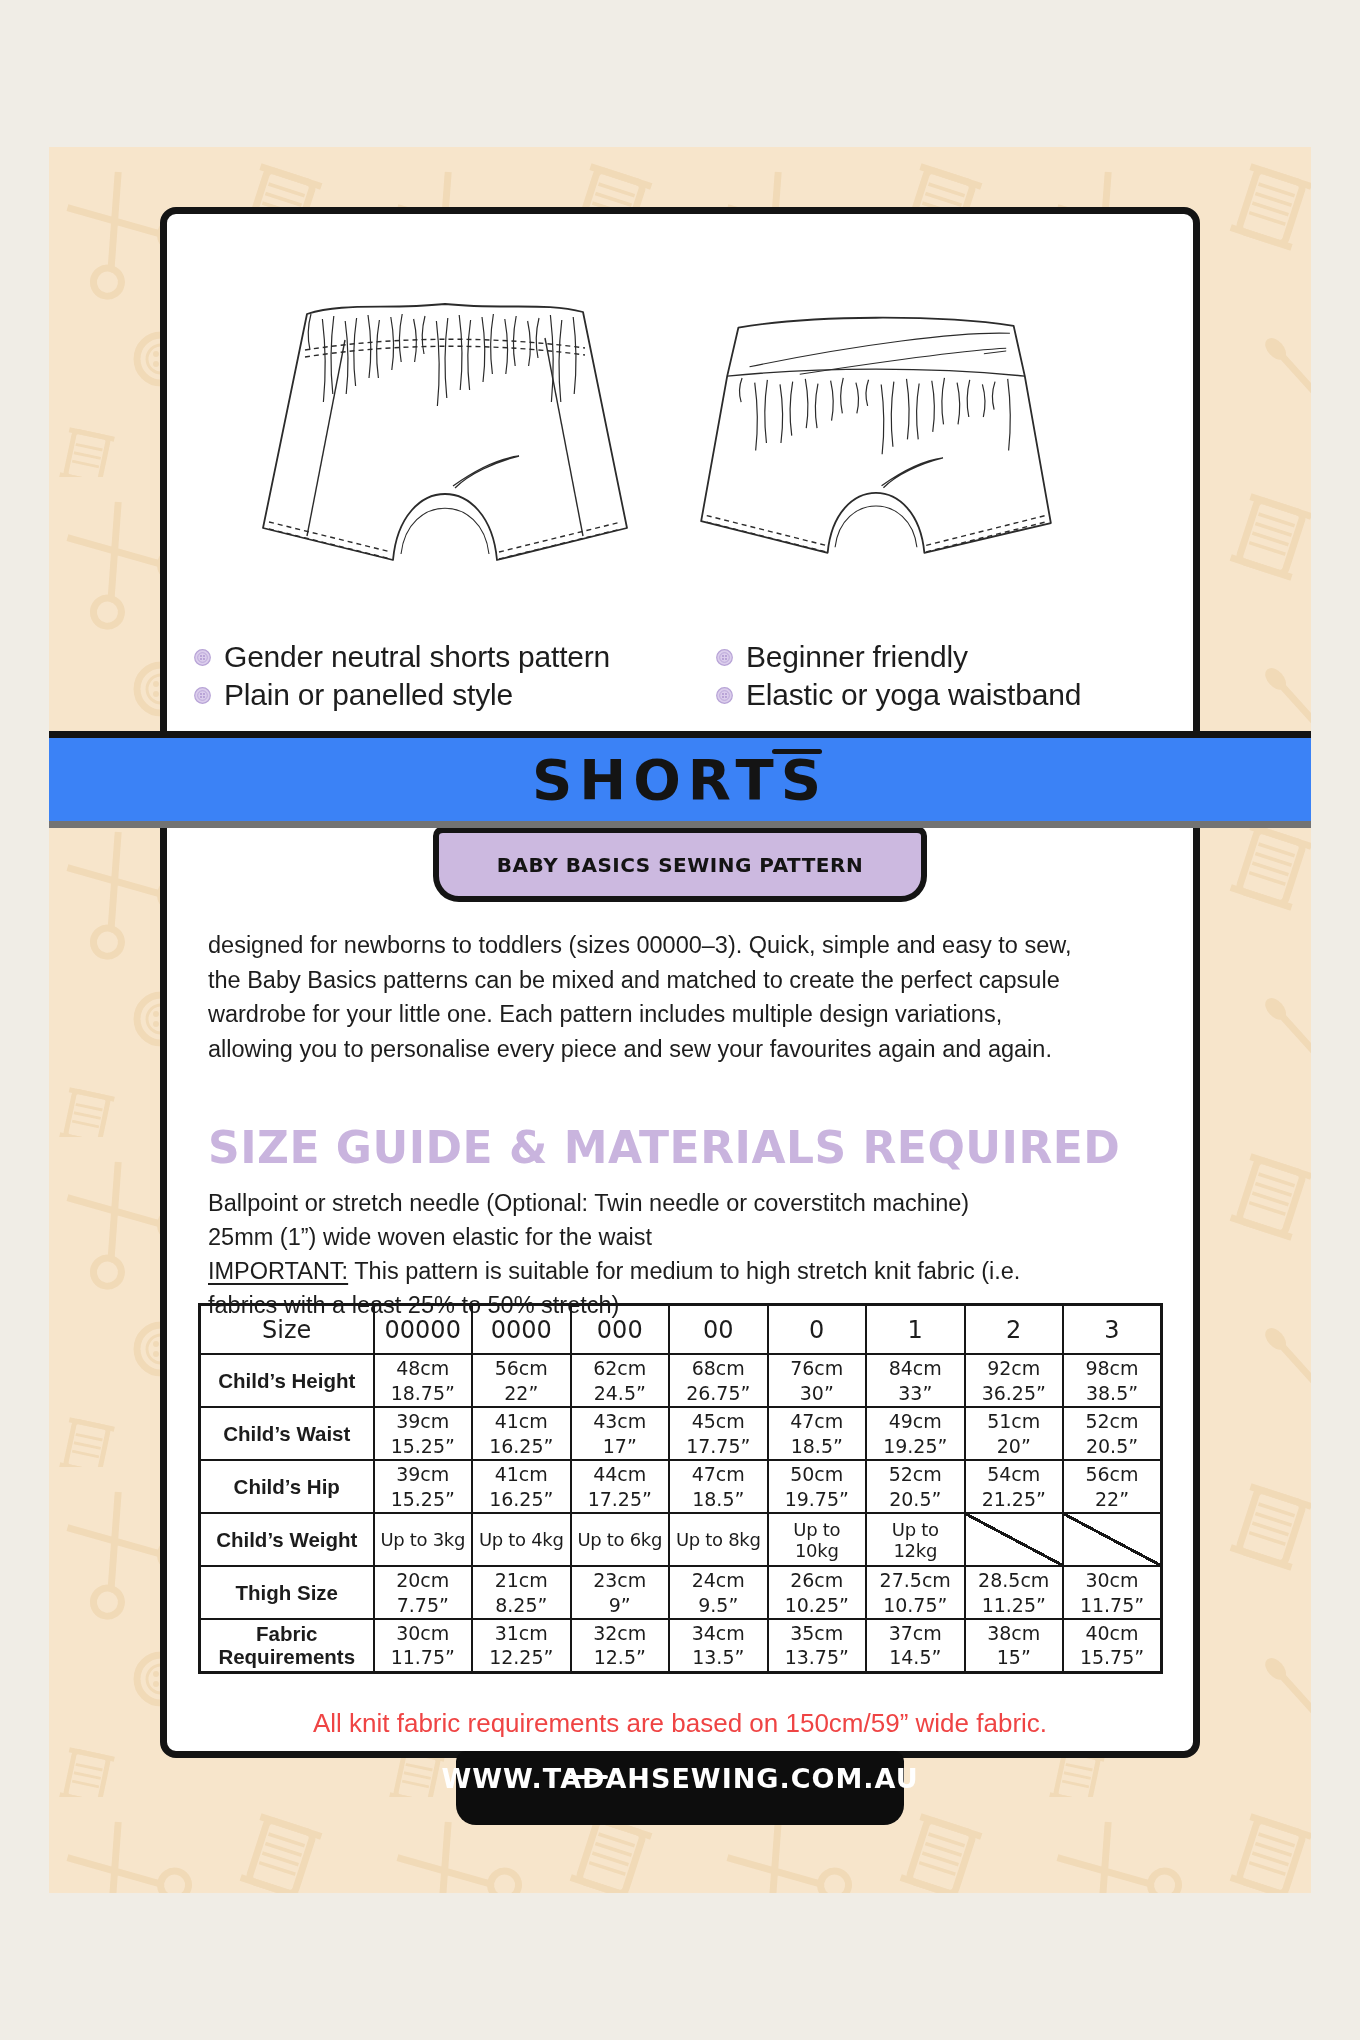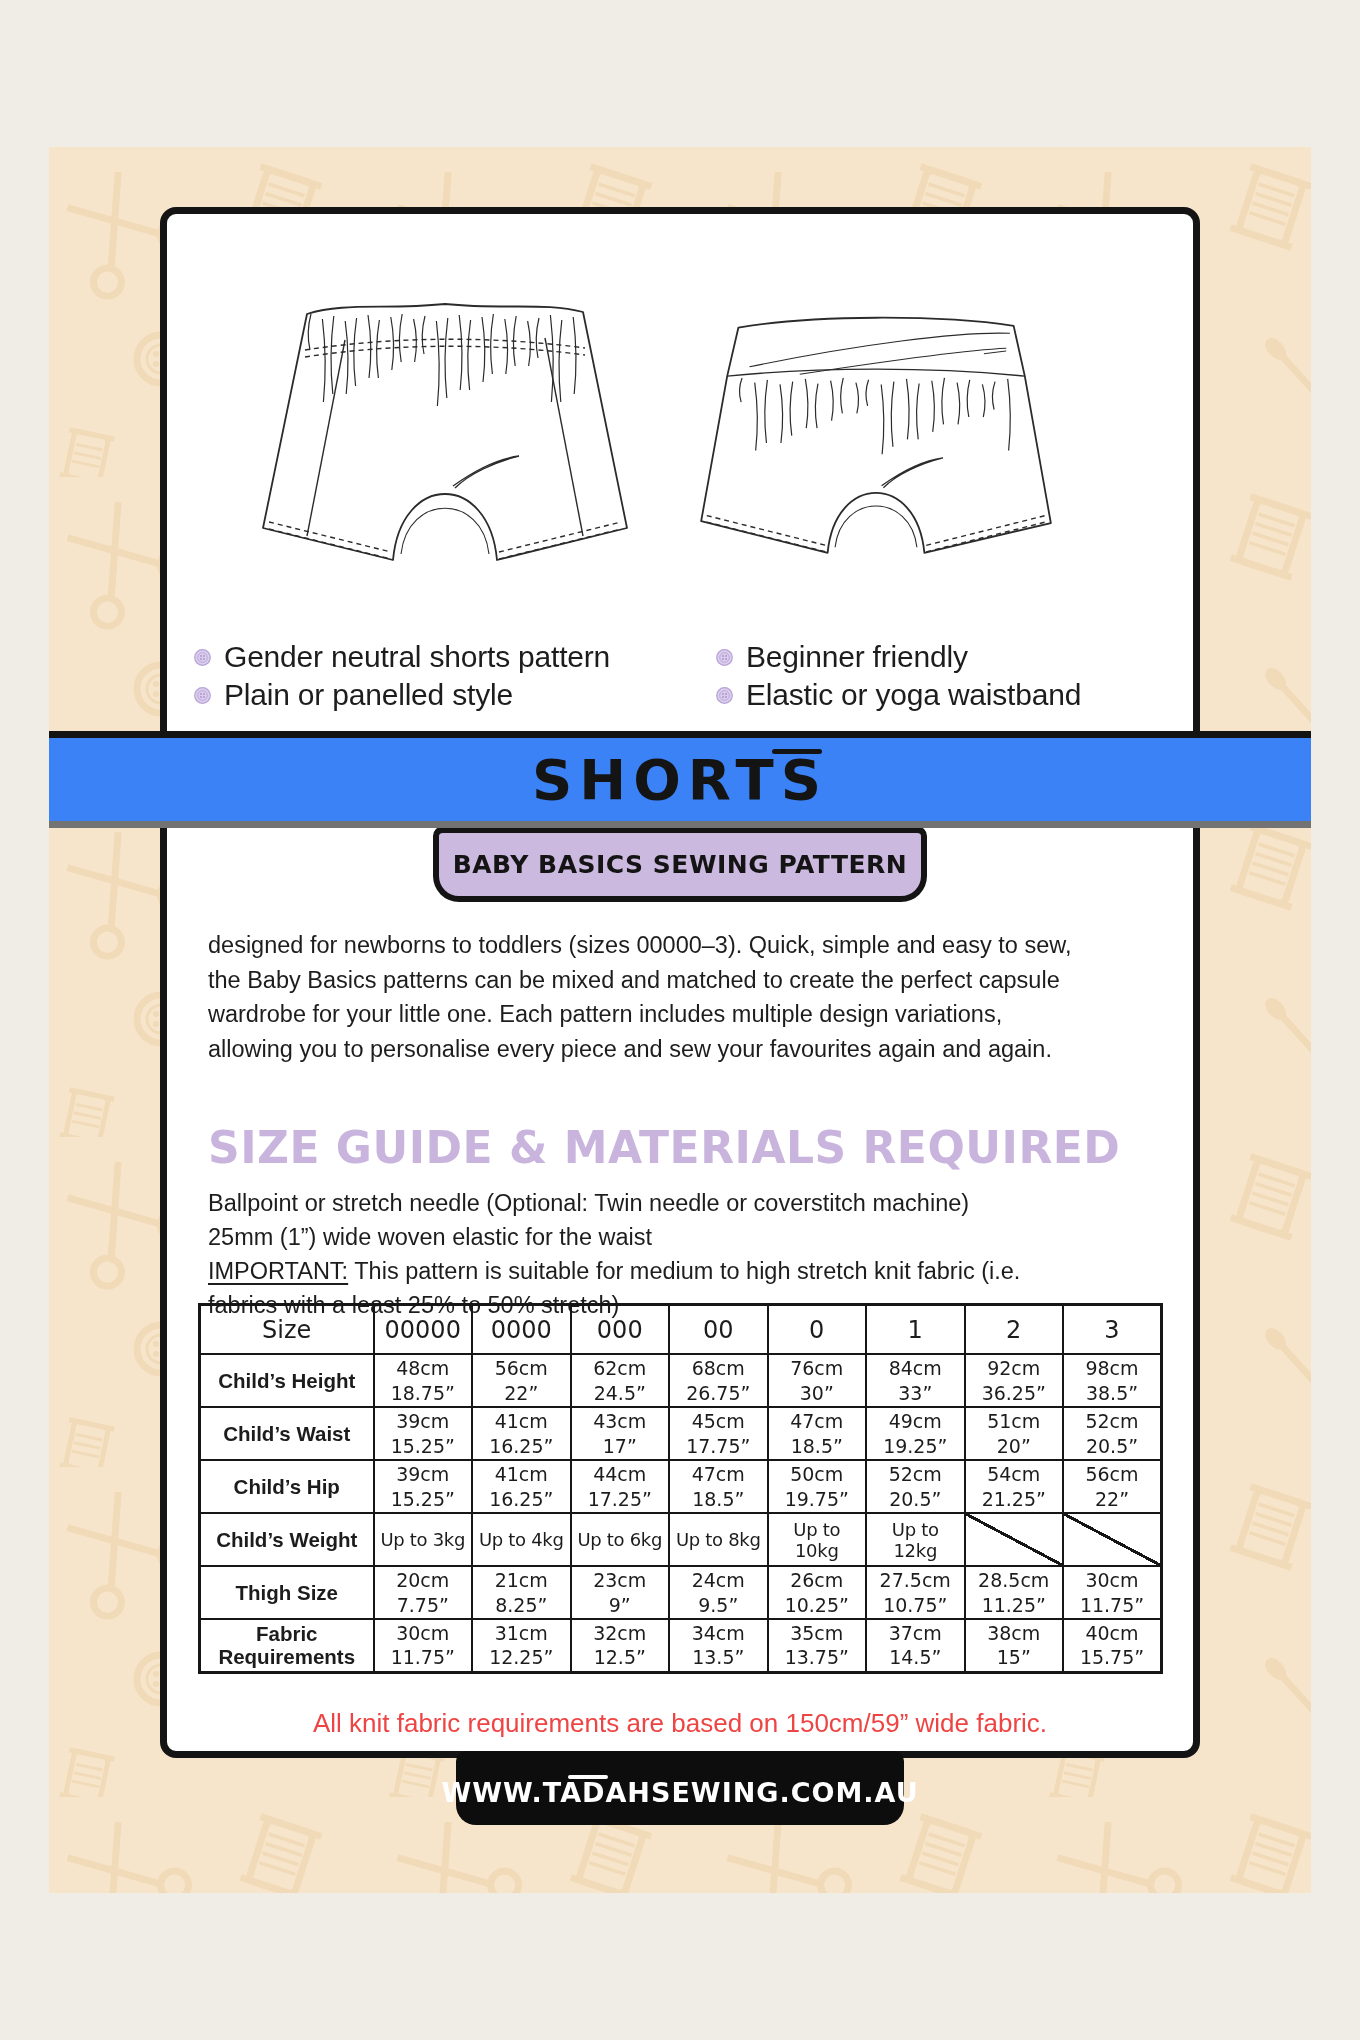--- a/index.html
+++ b/index.html
@@ -22,21 +22,21 @@
   
   .band{position:absolute;left:49px;top:731px;width:1262px;height:97px;background:#3b82f6;
         border-top:7px solid #141414;border-bottom:7px solid #737373;box-sizing:border-box;z-index:4;
         display:flex;align-items:center;justify-content:center;}
   .band .title{font-family:"DejaVu Sans",sans-serif;font-weight:bold;font-size:56px;letter-spacing:7px;color:#141414;}
   .lig-bar{position:absolute;left:calc(50% + 92px);top:11px;width:50px;height:5px;background:#141414;border-radius:3px;}
   
   .badge{position:absolute;left:50%;transform:translateX(-50%);top:826px;width:494px;height:76px;
          background:#ccb9e0;border:6px solid #141414;border-top-width:7px;border-radius:10px 10px 26px 26px;
          box-sizing:border-box;z-index:3;display:flex;align-items:center;justify-content:center;}
-  .badge span{font-family:"DejaVu Sans",sans-serif;font-weight:bold;font-size:25px;letter-spacing:0.5px;color:#141414;}
+  .badge span{font-family:"DejaVu Sans",sans-serif;font-weight:bold;font-size:20px;letter-spacing:0.5px;color:#141414;}
   
   .intro{position:absolute;left:41px;top:714px;width:960px;font-size:23.5px;line-height:34.5px;color:#1d1d1d;}
   
   .sec-heading{position:absolute;left:41px;top:908px;font-family:"DejaVu Sans",sans-serif;font-weight:bold;
                font-size:44px;letter-spacing:0.5px;color:#c9b4de;}
   
   .materials{position:absolute;left:41px;top:972px;width:960px;font-size:23.5px;line-height:34px;color:#1d1d1d;}
   .imp{text-decoration:underline;text-underline-offset:4px;margin-top:24px;}
   
   .size-table{position:absolute;left:31px;top:1089px;border-collapse:collapse;table-layout:fixed;width:962px;
@@ -49,21 +49,21 @@
   .size-table td.single-cell{font-size:18px;letter-spacing:-0.3px;}
   .size-table td.slash{background:linear-gradient(to top right,transparent calc(50% - 1.5px),
                        #161616 calc(50% - 1.5px),#161616 calc(50% + 1.5px),transparent calc(50% + 1.5px));}
   
   .note{position:absolute;left:0;top:1494px;width:100%;text-align:center;font-size:26px;color:#ef4444;}
   
   .site-banner{position:absolute;left:50%;transform:translateX(-50%);top:1751px;width:448px;height:74px;
                background:#0d0d0d;border-radius:10px 10px 20px 20px;z-index:5;
                display:flex;align-items:flex-end;justify-content:center;}
   .site-banner span{font-family:"DejaVu Sans",sans-serif;font-weight:bold;font-size:27px;letter-spacing:1px;
-                    color:#ffffff;padding-bottom:17px;}
+                    color:#ffffff;padding-bottom:31px;}
   .ta-bar{position:absolute;left:112px;top:24px;width:40px;height:3.5px;background:#fff;border-radius:2px;}
 </style>
 </head>
 <body>
 
 <div class="page">
 
   <div class="panel">
     <svg width="1262" height="1746">
       <defs>

